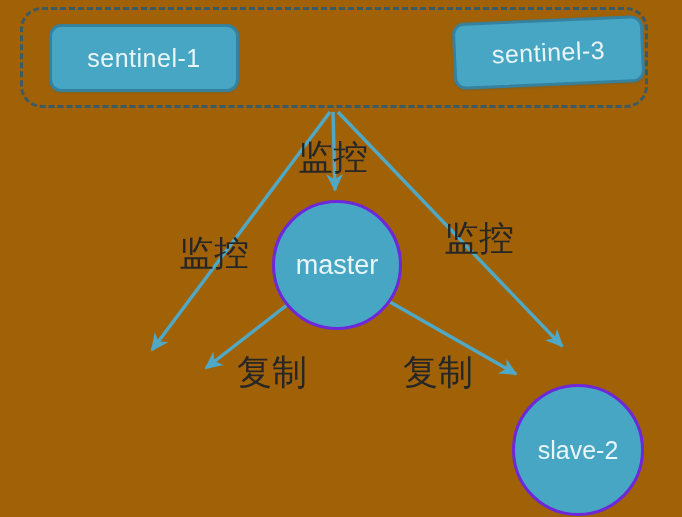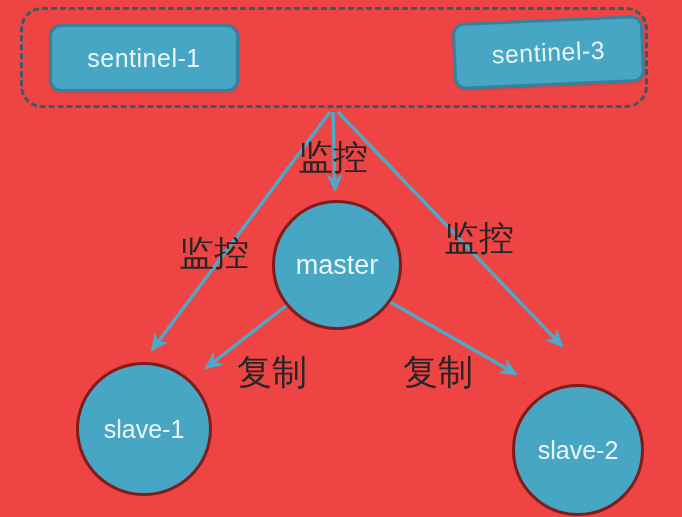--- a/index.html
+++ b/index.html
@@ -1,20 +1,20 @@
 <!DOCTYPE html>
 <html><head>
 <meta charset="utf-8">
 <style>
   html, body { margin: 0; padding: 0; background: #ffffff; }
   .stage {
     position: relative;
     width: 682px;
     height: 517px;
-    background: #ef4444;
+    background: #a16207;
     overflow: hidden;
     font-family: "Liberation Sans", "DejaVu Sans", sans-serif;
   }
   .edges-layer {
     position: absolute;
     left: 0; top: 0;
     width: 682px; height: 517px;
     pointer-events: none;
   }
   .group-box {
@@ -37,21 +37,21 @@
     font-size: 25px;
     letter-spacing: 0.5px;
     box-shadow: 0 1px 2px rgba(40,90,110,0.25);
   }
   .sbox-1 { left: 49px;  top: 24px; width: 184px; height: 62px; }
   .sbox-2 { left: 252px; top: 21px; width: 185px; height: 61px; }
   .sbox-3 { left: 453px; top: 19px; width: 185px; height: 61px; transform: rotate(-2.5deg); }
   .circle {
     position: absolute;
     background: #47a6c3;
-    border: 3px solid #7f1d1d;
+    border: 3px solid #6d28d9;
     border-radius: 50%;
     display: flex;
     align-items: center;
     justify-content: center;
     color: #e9f5f8;
   }
   .circle-master { left: 272px; top: 200px; width: 124px; height: 124px; font-size: 27px; }
   .circle-slave1 { left: 76px;  top: 362px; width: 130px; height: 128px; font-size: 25px; }
   .circle-slave2 { left: 512px; top: 384px; width: 126px; height: 126px; font-size: 25px; }
   .elabel {
@@ -91,23 +91,20 @@
   <div class="sbox sbox-1">
     <span>sentinel-1</span>
   </div>
   <div class="sbox sbox-3">
     <span>sentinel-3</span>
   </div>
 
   <div class="circle circle-master">
     <span>master</span>
   </div>
-  <div class="circle circle-slave1">
-    <span>slave-1</span>
-  </div>
   <div class="circle circle-slave2">
     <span>slave-2</span>
   </div>
 
   <span class="elabel elabel-monitor-master">监控</span>
   <span class="elabel elabel-monitor-slave1">监控</span>
   <span class="elabel elabel-monitor-slave2">监控</span>
   <span class="elabel elabel-repl-slave1">复制</span>
   <span class="elabel elabel-repl-slave2">复制</span>
 

